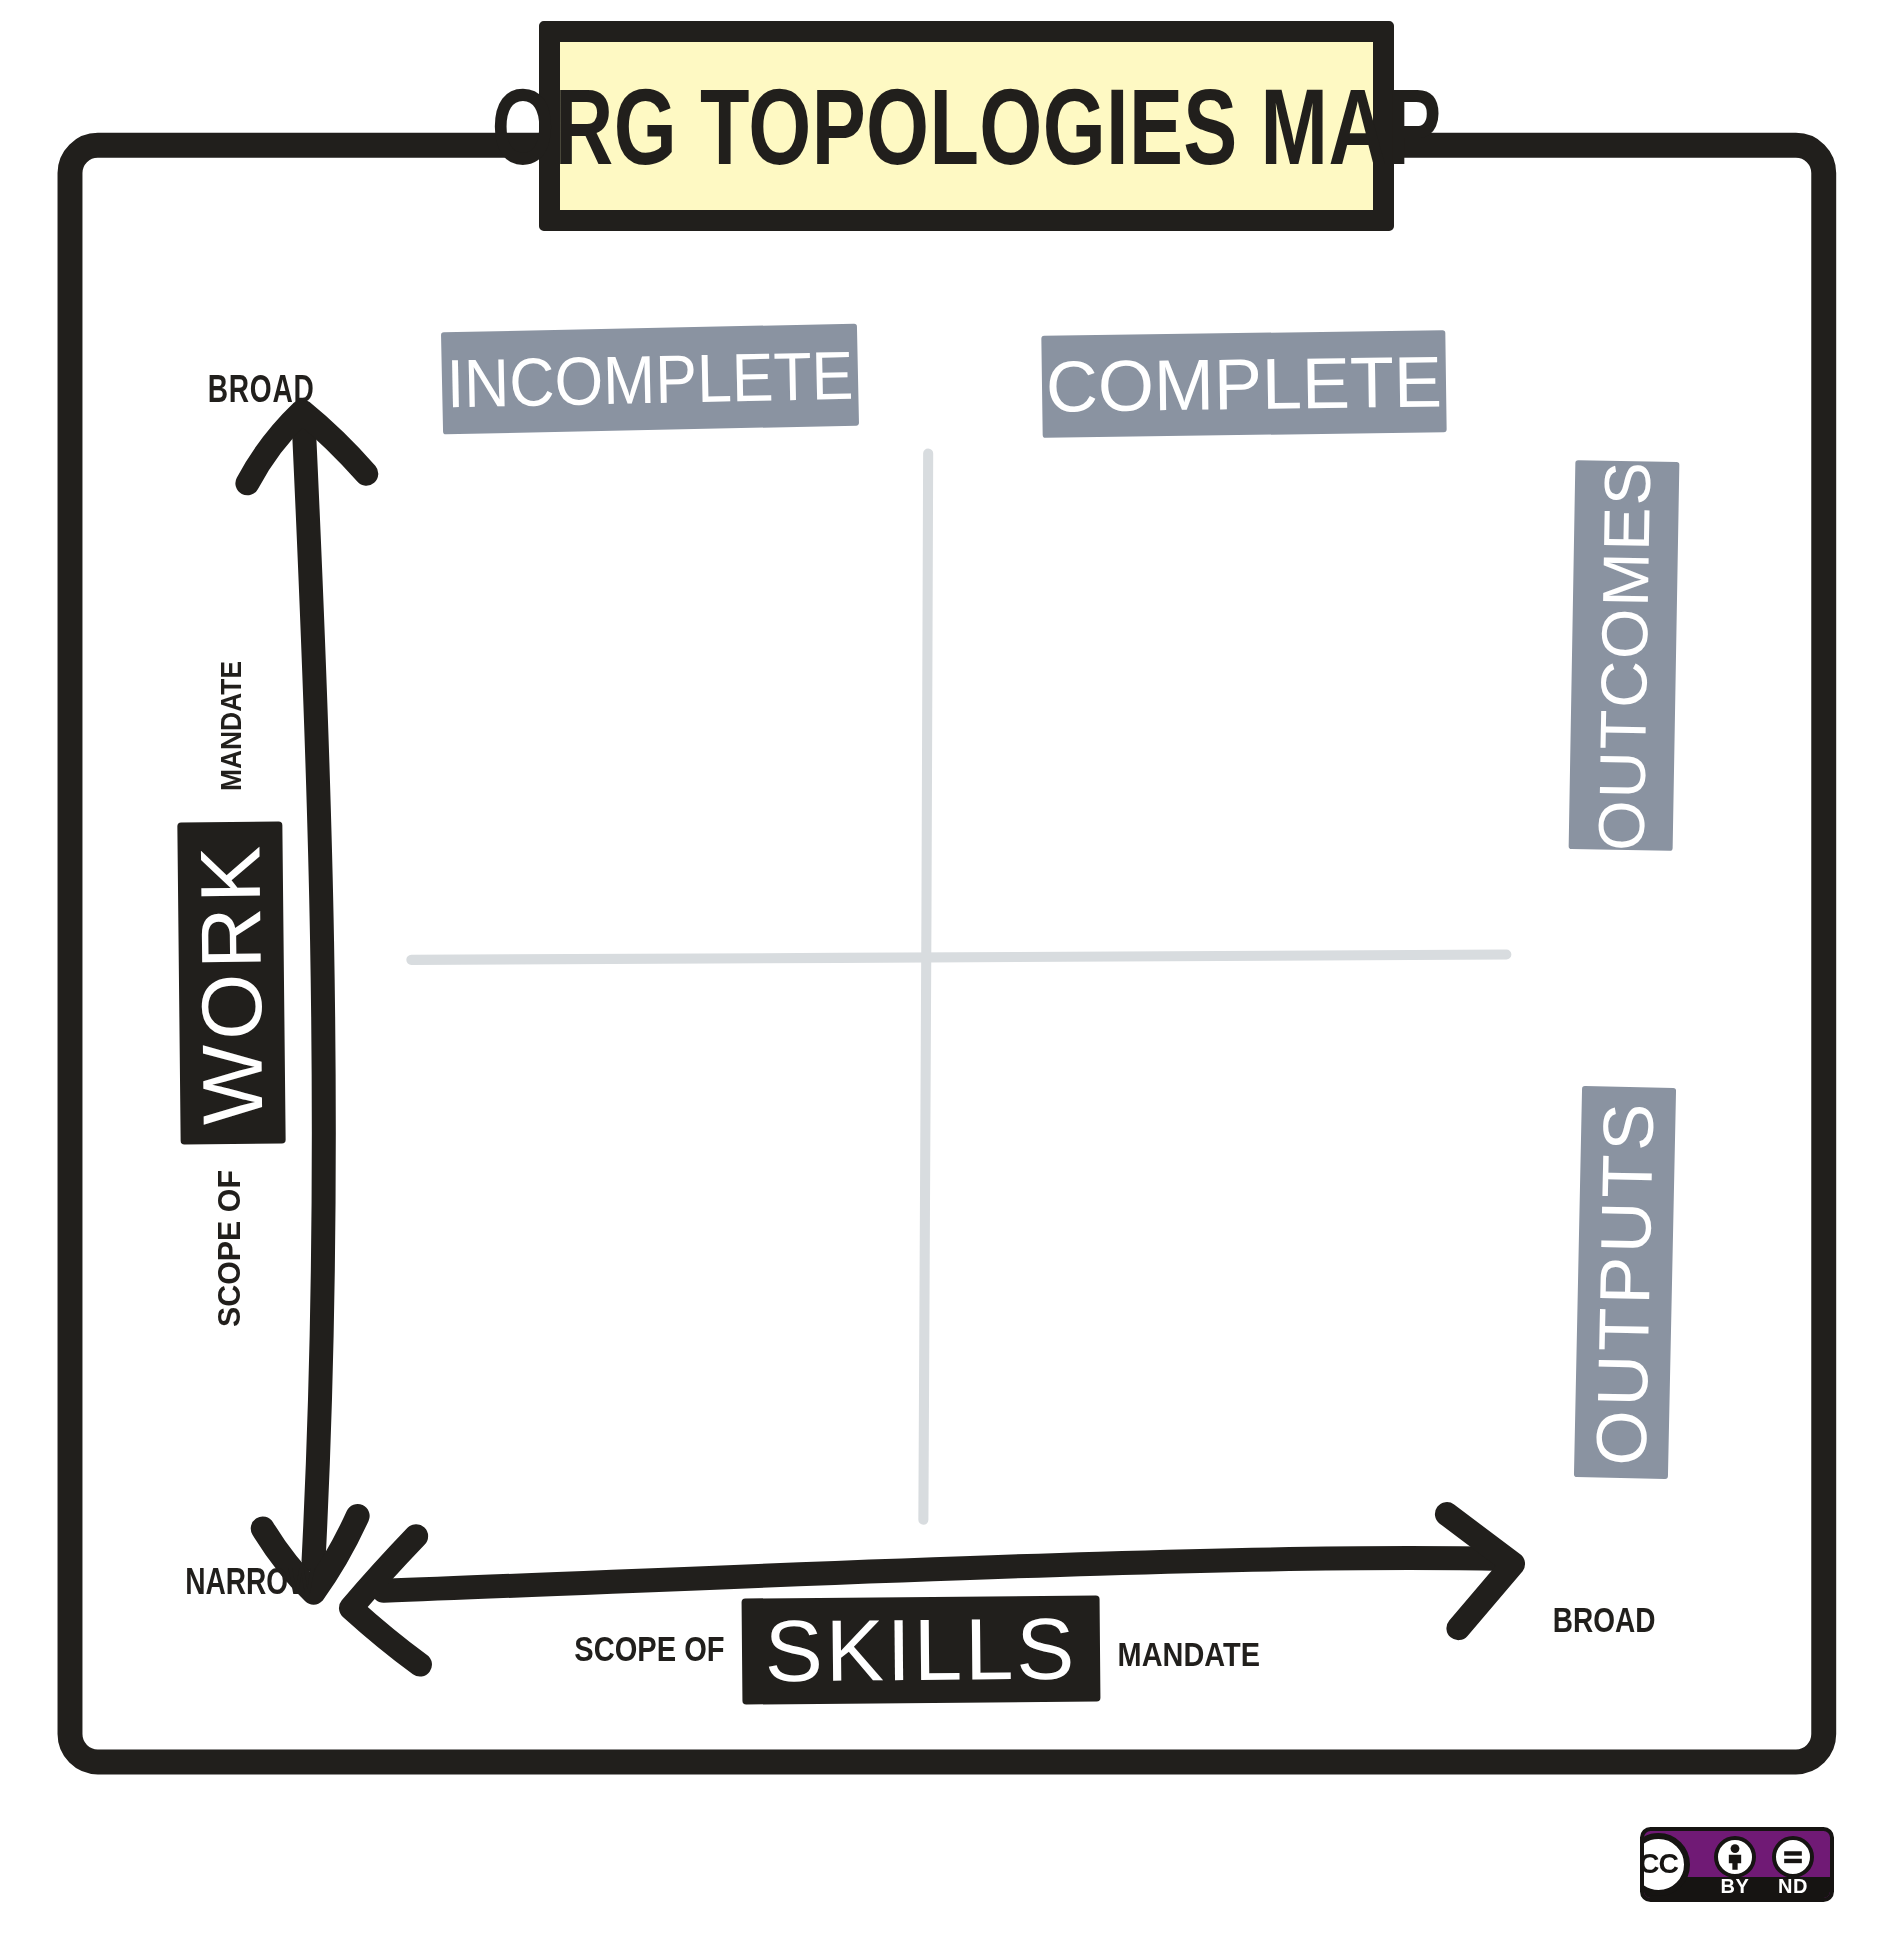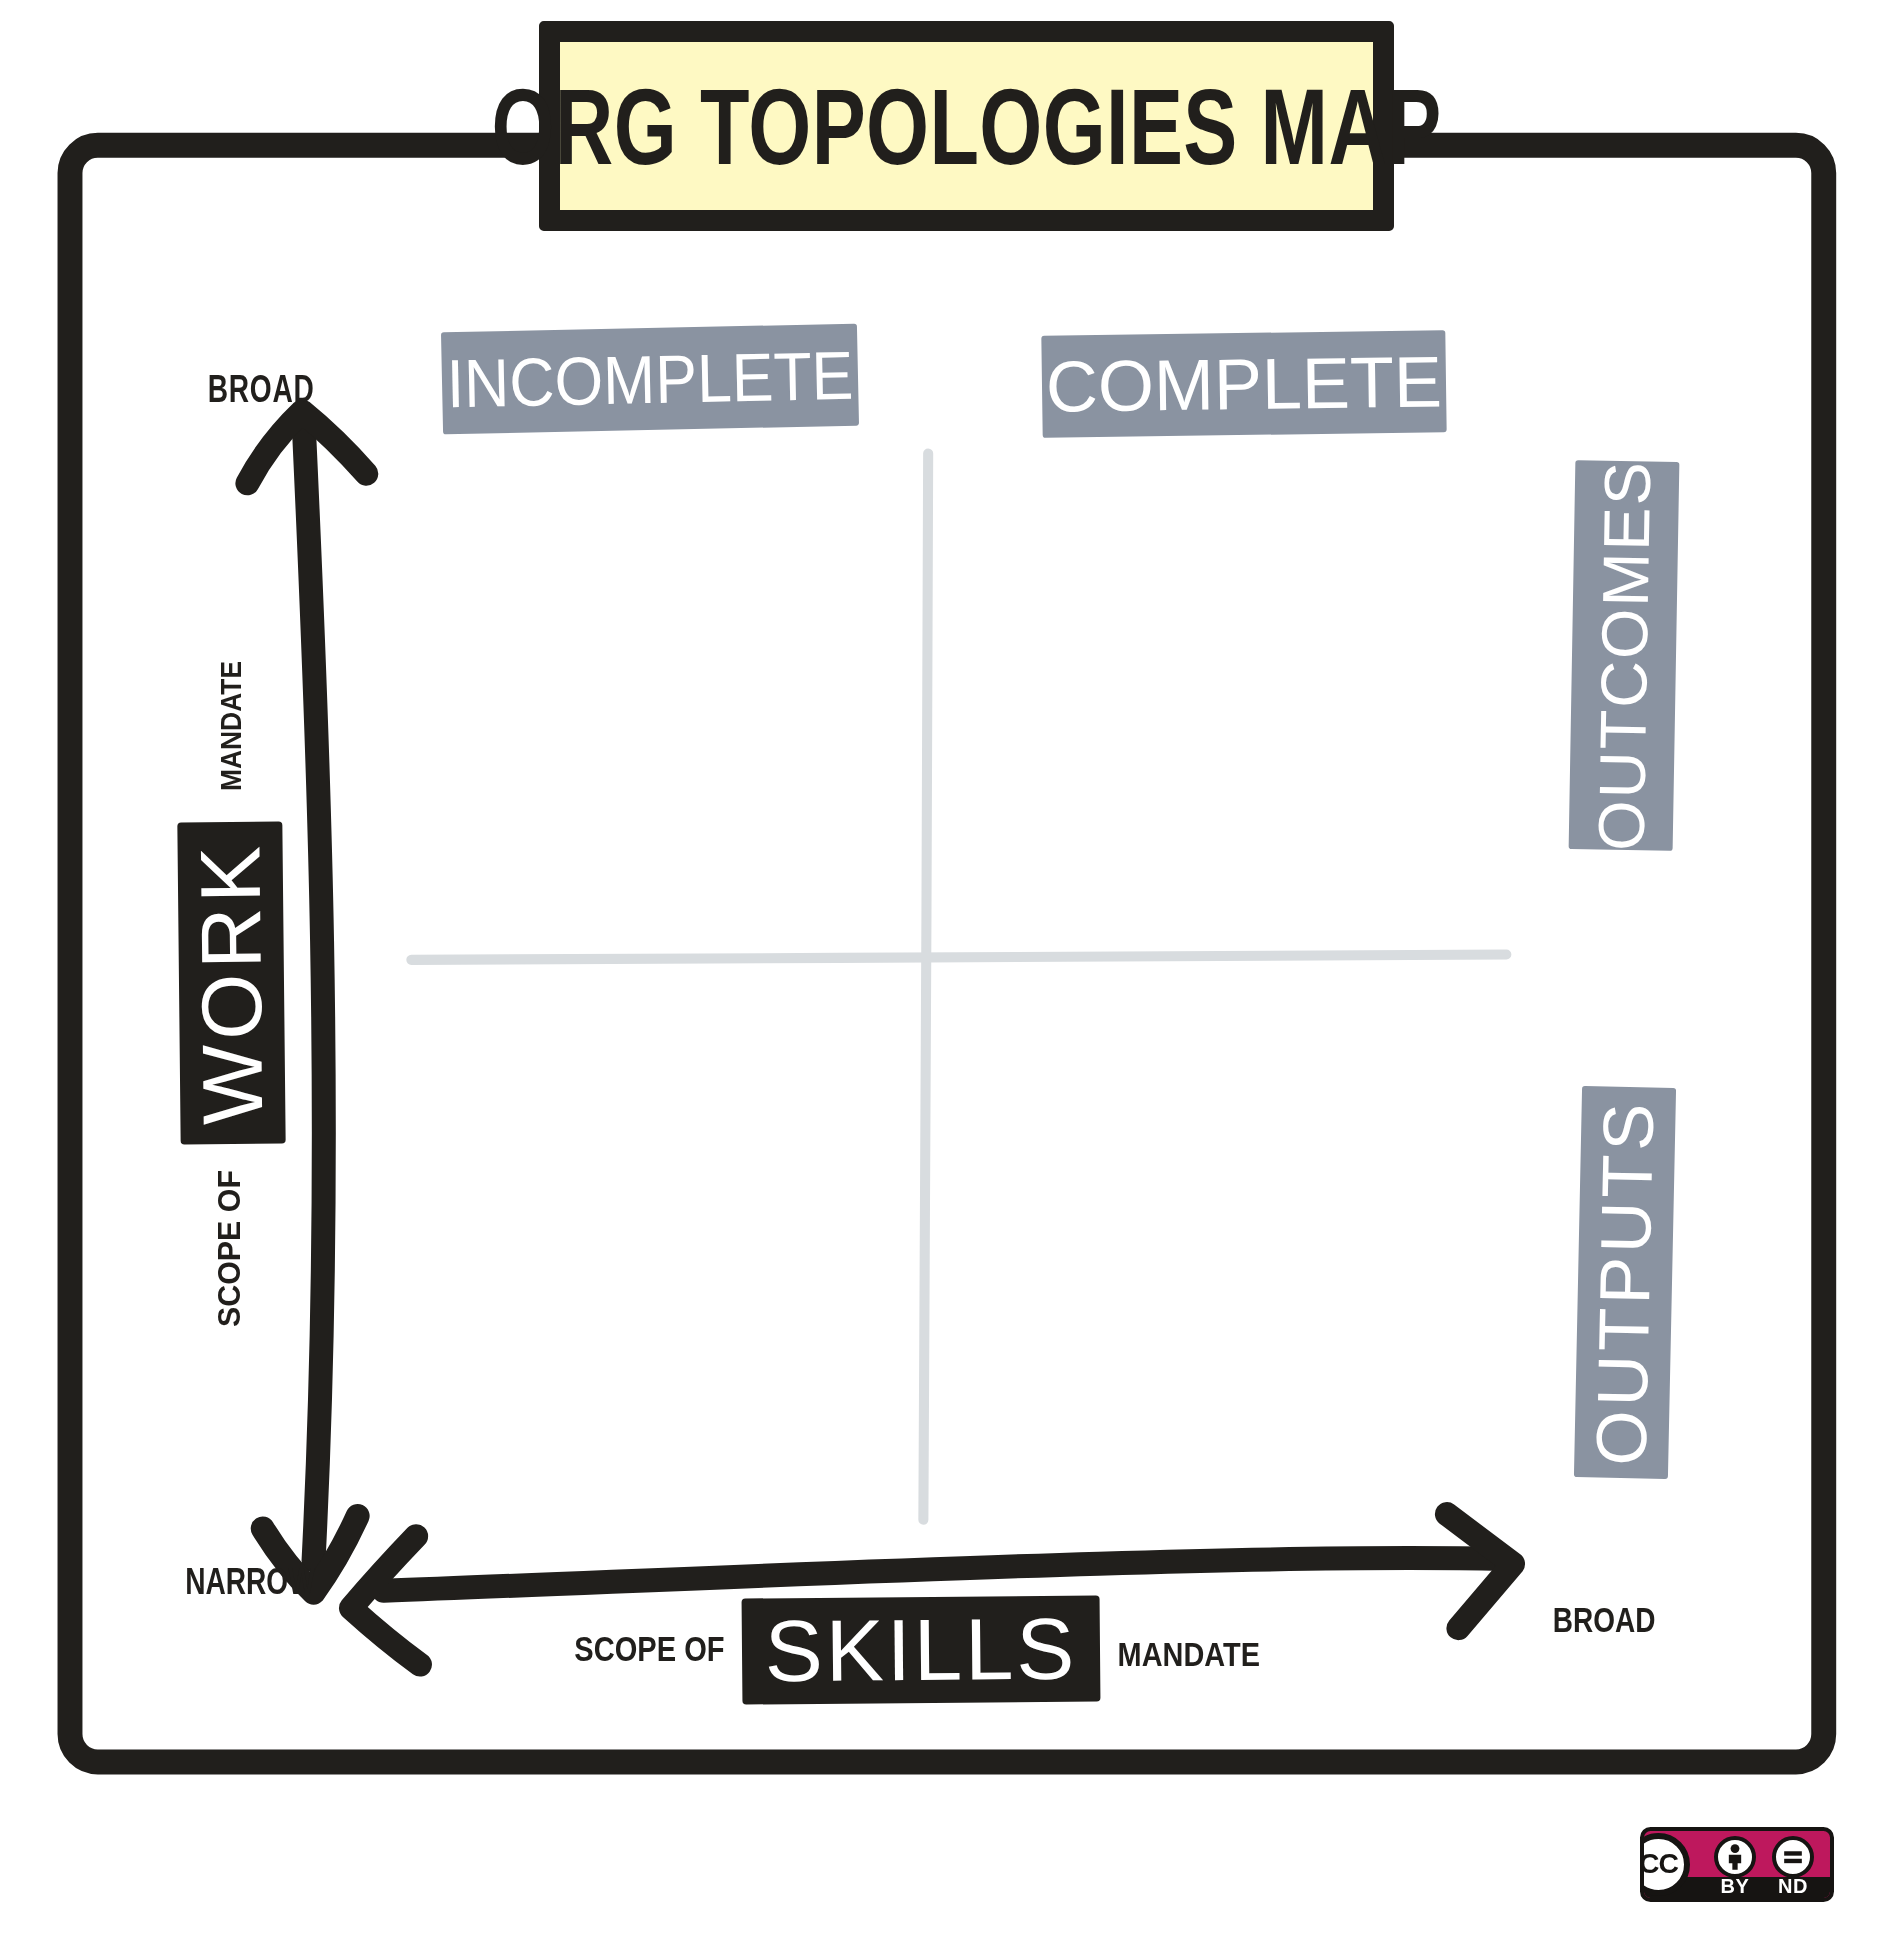--- a/index.html
+++ b/index.html
@@ -69,21 +69,21 @@
     display:flex;align-items:center;justify-content:flex-end;}
   .site span{
     font-size:53px;font-weight:400;color:#1a1a18;white-space:nowrap;
     transform:scaleX(0.8);transform-origin:right center;letter-spacing:-1px;
   }
 
   
   .badge{
     left:1640px;top:1827px;width:194px;height:75px;
     box-sizing:border-box;border:4.3px solid #161412;border-radius:10.5px;
-    background:#be185d;overflow:hidden;z-index:6;
+    background:#701a75;overflow:hidden;z-index:6;
   }
   .badge .strip{position:absolute;left:-4.3px;right:-4.3px;bottom:-4.3px;height:25.4px;background:#161412;}
   .badge .circ{
     position:absolute;background:#ffffff;border-radius:50%;
     box-sizing:border-box;display:flex;align-items:center;justify-content:center;
   }
   .cc-circle{left:-17px;top:1.9px;width:63px;height:63px;border:6.7px solid #161412;}
   .cc-circle span{font-size:27px;font-weight:700;color:#161412;letter-spacing:-1px;transform:scaleX(1.05);}
   .person-circle{left:70px;top:4.8px;width:42px;height:42px;border:4.8px solid #161412;}
   .equals-circle{left:128px;top:4.8px;width:42px;height:42px;border:4.8px solid #161412;}

